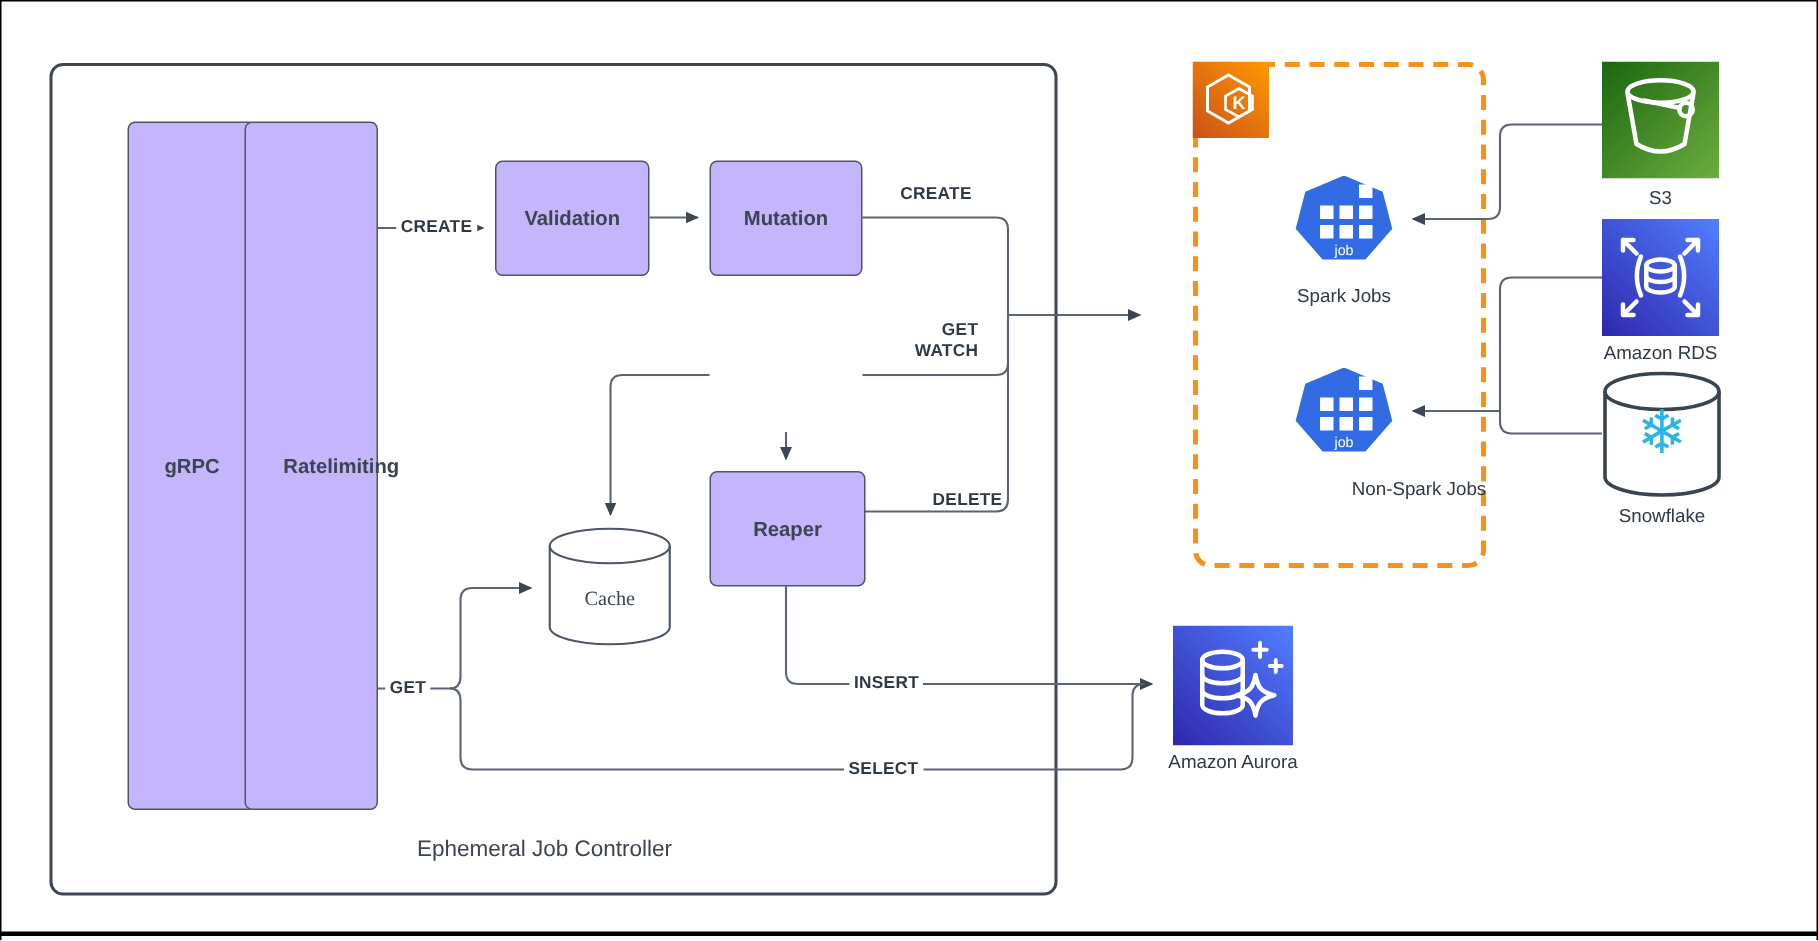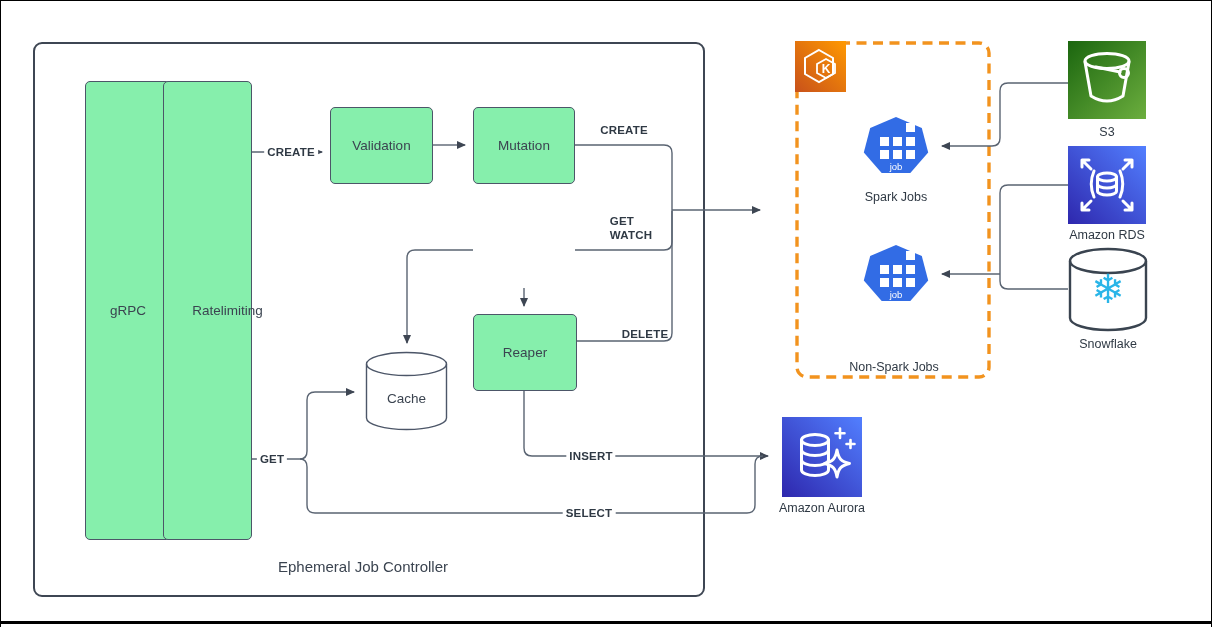--- a/index.html
+++ b/index.html
@@ -17,46 +17,46 @@
   .page{position:relative;width:1212px;height:627px;background:#fff;overflow:hidden;}
   .frame-line{position:absolute;background:#000;}
   .frame-top{left:0;top:0;width:1212px;height:1px;}
   .frame-left{left:0;top:0;width:1px;height:627px;}
   .frame-right{left:1211px;top:0;width:1px;height:627px;}
   .frame-bottom{left:0;top:621px;width:1212px;height:3px;}
 
   .controller{position:absolute;left:33px;top:42px;width:672px;height:555px;
     border:2.5px solid var(--border-dark);border-radius:9px;background:transparent;}
 
-  .node{position:absolute;background:#86efac;border:1.4px solid var(--node-border);
+  .node{position:absolute;background:#c4b5fd;border:1.4px solid var(--node-border);
     border-radius:5px;display:flex;align-items:center;justify-content:center;
-    font-size:13.5px;color:var(--text-dark);z-index:4;}
+    font-size:13.5px;color:var(--text-dark);z-index:4;font-weight:bold;}
   .n-grpc{left:59px;top:81px;width:86px;height:459px;margin-left:26px;}
   .n-rate{left:163px;top:81px;width:89px;height:459px;padding-left:40px;}
   .n-validation{left:330px;top:107px;width:103px;height:77px;}
   .n-mutation{left:473px;top:107px;width:102px;height:77px;}
   .n-informer{left:473px;top:212px;width:102px;height:76px;}
   .n-reaper{left:473px;top:314px;width:104px;height:77px;}
 
   .cyl{position:absolute;z-index:4;}
   .cyl svg{position:absolute;left:0;top:0;}
   .cyl .cyl-label{position:absolute;left:0;right:0;text-align:center;
     font-size:13.5px;color:var(--text-dark);}
-  .c-cache{left:365px;top:351px;width:83px;height:80px;}
+  .c-cache{left:365px;top:351px;width:83px;height:80px;font-family:Liberation Serif, serif;}
   .c-cache .cyl-label{top:40px;}
   .c-snowflake{left:1068px;top:247px;width:80px;height:85px;}
 
   .diagram-svg{position:absolute;left:0;top:0;z-index:3;pointer-events:none;}
   .diagram-svg path.wire{stroke:var(--line-color);stroke-width:1.4;fill:none;}
   .diagram-svg marker path{fill:var(--border-dark);stroke:none;}
   .cluster-dash{stroke:var(--accent-orange);stroke-width:3.4;fill:none;}
 
   .elabel{position:absolute;transform:translate(-50%,-50%);font-size:11.5px;
     font-weight:bold;color:#2f3944;letter-spacing:.2px;z-index:6;white-space:pre-line;
-    text-align:left;line-height:1.25;}
+    text-align:right;line-height:1.25;}
   .on-line{background:#fff;padding:0 3px;}
 
   .title-label{position:absolute;transform:translate(-50%,-50%);
     font-size:15px;color:var(--text-dark);z-index:4;white-space:nowrap;}
 
   .icon-box{position:absolute;z-index:7;}
   .caption{position:absolute;transform:translate(-50%,-50%);font-size:12.5px;
     color:#2f3944;z-index:6;white-space:nowrap;}
 
   .hept{fill:var(--k8s-blue);}
@@ -185,21 +185,21 @@
       <rect x="45" y="6" width="9" height="9" fill="#fff"></rect>
       <rect x="19" y="20" width="9" height="9" fill="#fff"></rect>
       <rect x="32" y="20" width="9" height="9" fill="#fff"></rect>
       <rect x="45" y="20" width="9" height="9" fill="#fff"></rect>
       <rect x="19" y="33" width="9" height="9" fill="#fff"></rect>
       <rect x="32" y="33" width="9" height="9" fill="#fff"></rect>
       <rect x="45" y="33" width="9" height="9" fill="#fff"></rect>
       <text x="35" y="53" text-anchor="middle" font-size="9.5" fill="#fff" font-family="Liberation Sans, sans-serif">job</text>
     </svg>
   </div>
-  <div class="caption" style="left:894px;top:326px;margin-top:41px;">Non-Spark Jobs</div>
+  <div class="caption" style="left:946px;top:326px;">Non-Spark Jobs</div>
 
   <div class="icon-box" style="left:1068px;top:41px;width:78px;height:78px;">
     <svg width="78" height="78" viewBox="0 0 78 78">
       <defs>
         <linearGradient id="gS3" x1="0" y1="0" x2="78" y2="78" gradientUnits="userSpaceOnUse">
           <stop offset="0" stop-color="#1b660f"></stop>
             <stop offset="1" stop-color="#6cae3e"></stop>
         </linearGradient>
       </defs>
       <rect width="78" height="78" fill="url(#gS3)"></rect>

